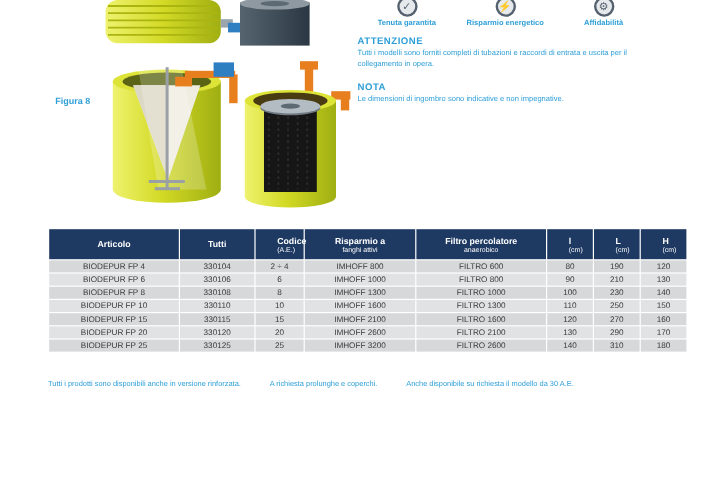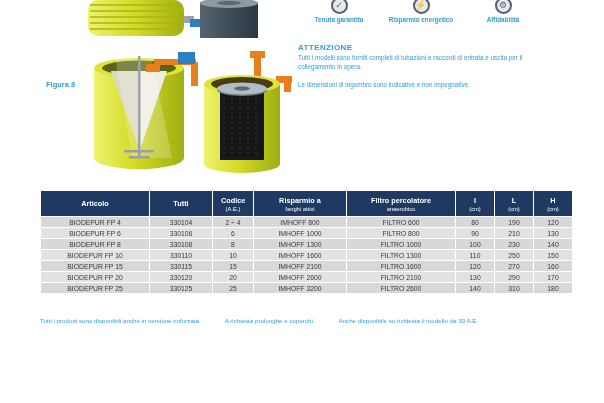--- a/index.html
+++ b/index.html
@@ -11,28 +11,28 @@
   .main-illo { position:absolute; left:84px; top:38px; }
   .figure-label { position:absolute; left:46px; top:80px; font-size:7.5px; font-weight:bold; color:#2f9fd8; }
 
   .right-col { position:absolute; left:298px; top:0; width:268px; }
   .badges { display:flex; }
   .badge { width:82px; display:flex; flex-direction:column; align-items:center; }
   .badge-circle { width:17px; height:17px; border-radius:50%; border:2px solid #55616e; background:#e6e9ec;
                   color:#55616e; font-size:9px; line-height:13px; text-align:center; margin-top:-3px; }
   .badge-label { margin-top:3px; font-size:6.3px; font-weight:bold; color:#2f9fd8; text-align:center; line-height:1.1; }
 
-  .attention { margin-top:19px; }
+  .attention { margin-top:6px; }
   .nota { margin-top:9px; }
   .sec-title { font-size:8px; font-weight:bold; color:#2f9fd8; letter-spacing:0.4px; }
   .sec-text { font-size:6.3px; color:#2f9fd8; line-height:1.4; margin-top:2px; width:258px; }
 
   table.spec { position:absolute; left:40px; top:190px; width:524px; border-collapse:separate; border-spacing:1px; table-layout:fixed; }
   thead th { background:#1e3a63; color:#fff; font-size:7.3px; font-weight:bold; height:25px;
-             text-align:center; vertical-align:middle; padding:1px 8px; }
+             text-align:center; vertical-align:middle; padding:1px 18px; }
   thead th .sub { display:block; font-size:5.8px; font-weight:normal; margin-top:1px; }
   tbody td { background:#d6d8da; font-size:6.8px; color:#3a3a3a; text-align:center; height:10px; padding:1px 2px;
              white-space:nowrap; overflow:hidden; }
   tbody tr:nth-child(even) td { background:#e0e2e4; }
 
   .footer { position:absolute; left:40px; top:317px; width:524px; font-size:6.2px; color:#2f9fd8; display:flex; }
   .footer span + span { margin-left:24px; }
 </style>
 </head>
 <body>
@@ -133,20 +133,21 @@
         <div class="badge-label">Affidabilità</div>
       </div>
     </div>
 
     <div class="attention">
       <div class="sec-title">ATTENZIONE</div>
       <div class="sec-text">Tutti i modelli sono forniti completi di tubazioni e raccordi di entrata e uscita per il collegamento in opera.</div>
     </div>
 
     <div class="nota">
+      <div class="sec-title">NOTA</div>
       <div class="sec-text">Le dimensioni di ingombro sono indicative e non impegnative.</div>
     </div>
   </div>
 
   <table class="spec">
     <colgroup>
       <col style="width:108px">
         <col style="width:62px">
         <col style="width:40px">
         <col style="width:92px">

